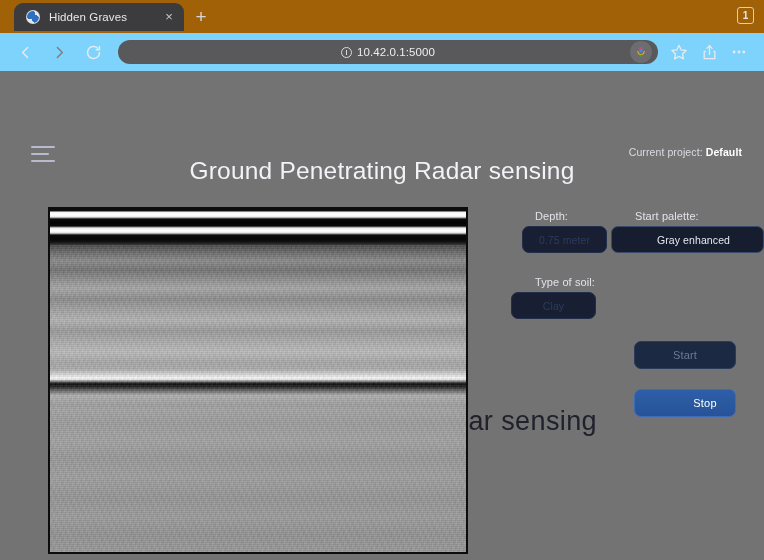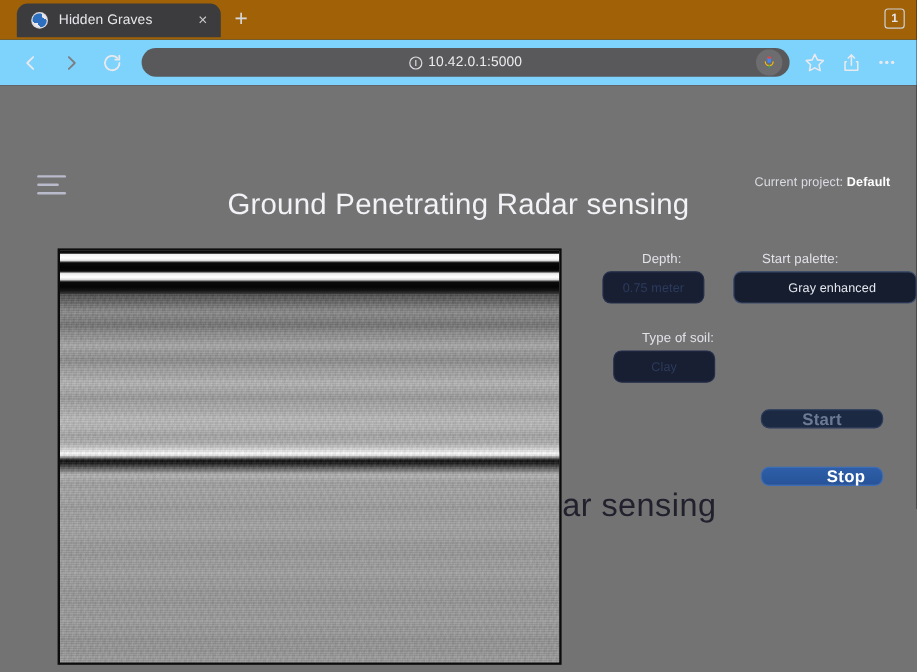--- a/index.html
+++ b/index.html
@@ -437,37 +437,37 @@
   }
 
   .field-enabled {
     background: #161d2e;
     border: 1px solid #3a4a6b;
     color: #e6e8f0;
     padding-left: 12px;
   }
 
   #lbl-depth   { left: 511px; top: 139px; }
-  #fld-depth   { left: 502px; top: 155px; width: 85px; }
+  #fld-depth   { left: 522px; top: 155px; width: 85px; }
   #lbl-palette { left: 611px; top: 139px; }
   #fld-palette { left: 611px; top: 155px; width: 153px; }
   #lbl-soil    { left: 511px; top: 205px; }
   #fld-soil    { left: 511px; top: 221px; width: 85px; }
 
   .action-btn {
     position: absolute;
     left: 634px;
     width: 102px;
-    height: 16px;
+    height: 28px;
     border-radius: 7px;
     display: flex;
     align-items: center;
     justify-content: center;
-    font-size: 14px;
-    font-weight: 700;
+    font-size: 11px;
+    font-weight: 400;
     letter-spacing: 0.2px;
   }
 
   #btn-start {
     top: 270px;
     background: #1c2943;
     border: 1px solid #2b3b5c;
     color: #6c7a94;
   }
 

